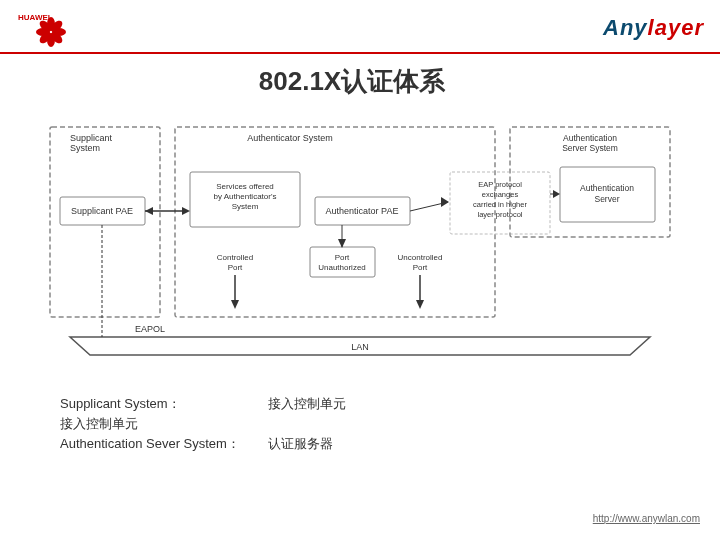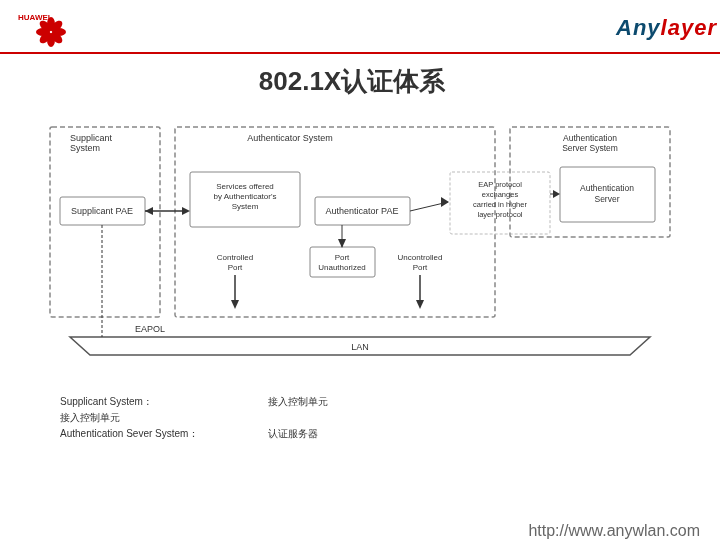--- a/index.html
+++ b/index.html
@@ -10,21 +10,21 @@
       font-family: Arial, sans-serif;
       overflow: hidden;
       position: relative;
     }
 
     
     .header {
       display: flex;
       align-items: center;
       justify-content: space-between;
-      padding: 8px 3px 4px 16px;
+      padding: 8px 16px 4px 16px;
       border-bottom: 2px solid #cc0000;
     }
     .logo-area {
       display: flex;
       align-items: center;
     }
     .huawei-logo {
       width: 70px;
       height: 40px;
     }
@@ -56,43 +56,44 @@
     }
 
     .diagram-svg {
       width: 100%;
       height: 100%;
     }
 
     
     .legend {
       margin: 8px 60px 0 60px;
-      font-size: 10px;
+      font-size: 13px;
       color: #333;
     }
     .legend-row {
       display: flex;
       margin-bottom: 2px;
       gap: 8px;
     }
     .legend-key {
       font-weight: normal;
       min-width: 200px;
     }
     .legend-val {
       color: #333;
     }
 
     
     .footer {
       position: absolute;
-      bottom: 0;
+      bottom: 16px;
       right: 20px;
-      font-size: 16px;
+      font-size: 10px;
       color: #666;
+      text-decoration: underline;
     }
   </style>
 </head>
 <body>
 
 <div class="header">
   <div class="logo-area">
 
     <svg class="huawei-logo" viewBox="0 0 70 40" xmlns="http://www.w3.org/2000/svg">
       <text x="2" y="12" font-size="8" fill="#cc0000" font-weight="bold">HUAWEI</text>

